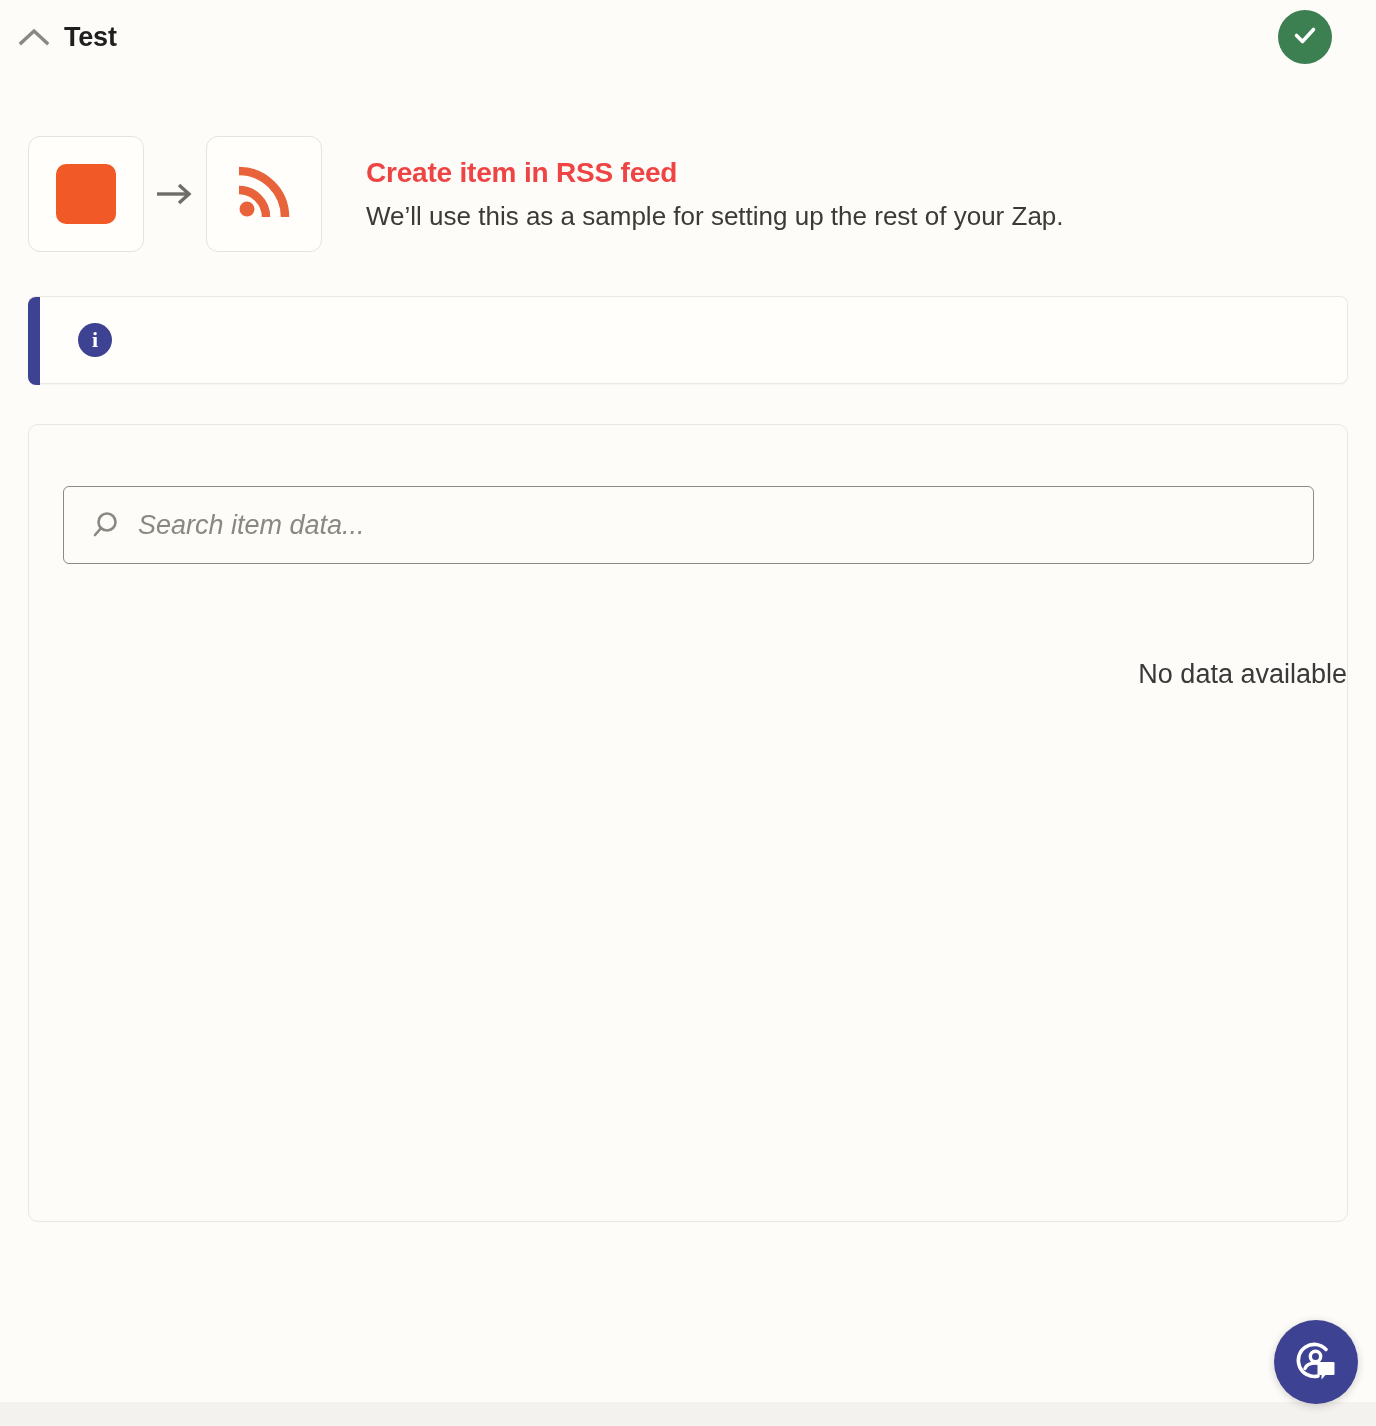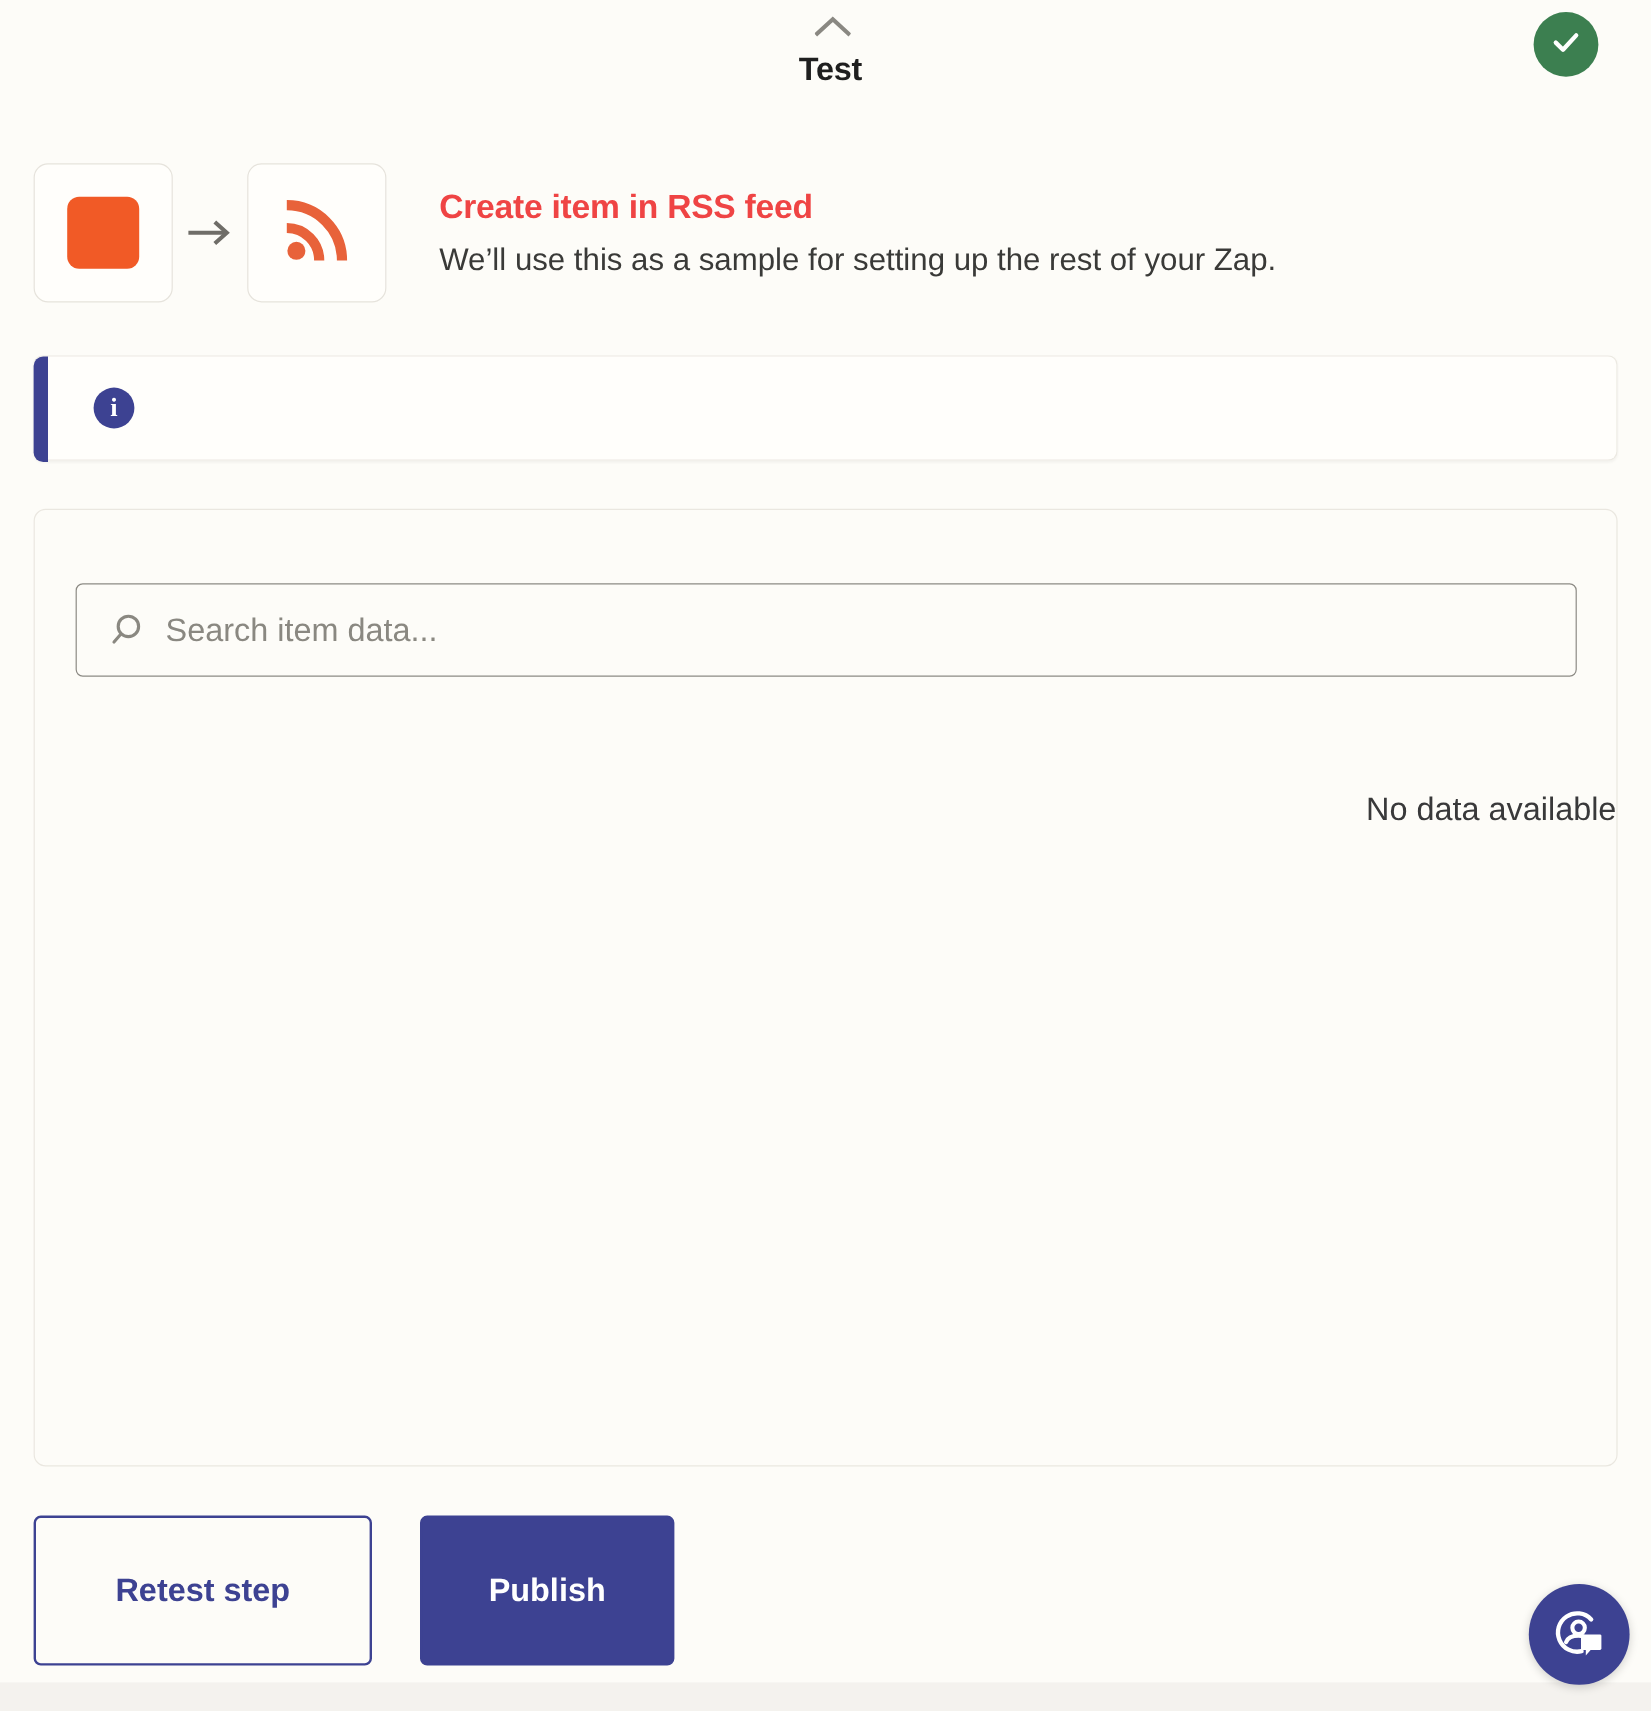--- a/index.html
+++ b/index.html
@@ -21,21 +21,20 @@
   }
 
   
   .header {
     position: absolute;
     left: 0; top: 0;
     width: 1376px;
     height: 74px;
     display: flex;
     align-items: center;
-    flex-direction: column;
   }
   .chevron-btn {
     width: 44px;
     height: 44px;
     margin-left: 12px;
     display: flex;
     align-items: center;
     justify-content: center;
     background: none;
     border: none;
@@ -192,20 +191,21 @@
   .search-input {
     flex: 1;
     border: none;
     outline: none;
     background: transparent;
     font-family: "Liberation Sans", sans-serif;
     font-size: 27px;
     color: #4d7c0f;
     margin-left: 18px;
     margin-right: 20px;
+    font-style: italic;
   }
   .search-input::placeholder { color: #8a8881; opacity: 1; }
 
   .empty-state {
     position: absolute;
     left: 0;
     top: 234px;
     width: 100%;
     text-align: right;
     font-size: 27px;
@@ -333,24 +333,20 @@
         <svg width="30" height="30" viewBox="0 0 30 30" fill="none">
           <circle cx="17" cy="12" r="8.5" stroke="#8a8881" stroke-width="2.6" fill="none"></circle>
           <path d="M10.6 18.6 L5 25" stroke="#8a8881" stroke-width="2.6" stroke-linecap="round"></path>
         </svg>
       </span>
       <input class="search-input" type="text" placeholder="Search item data..." style="">
     </div>
     <div class="empty-state">No data available</div>
   </div>
 
-  <div class="actions">
-    <button class="btn btn-secondary">Retest step</button>
-    <button class="btn btn-primary">Publish</button>
-  </div>
 
   <div class="footer-strip"></div>
 
   <button class="support-fab">
     <span>
       <svg width="46" height="46" viewBox="0 0 46 46" fill="none">
         <path d="M33 11.5 A16 16 0 1 0 25 38" stroke="#ffffff" stroke-width="3.6" fill="none" stroke-linecap="round"></path>
         <circle cx="22.5" cy="18.5" r="5.2" stroke="#ffffff" stroke-width="3.4" fill="none"></circle>
         <path d="M12 30.5 C13.5 26.5 18 25 22.5 25 C24 25 25.4 25.2 26.6 25.6" stroke="#ffffff" stroke-width="3.4" fill="none" stroke-linecap="round"></path>
         <rect x="24.5" y="24" width="17" height="13" rx="1.2" fill="#ffffff"></rect>

